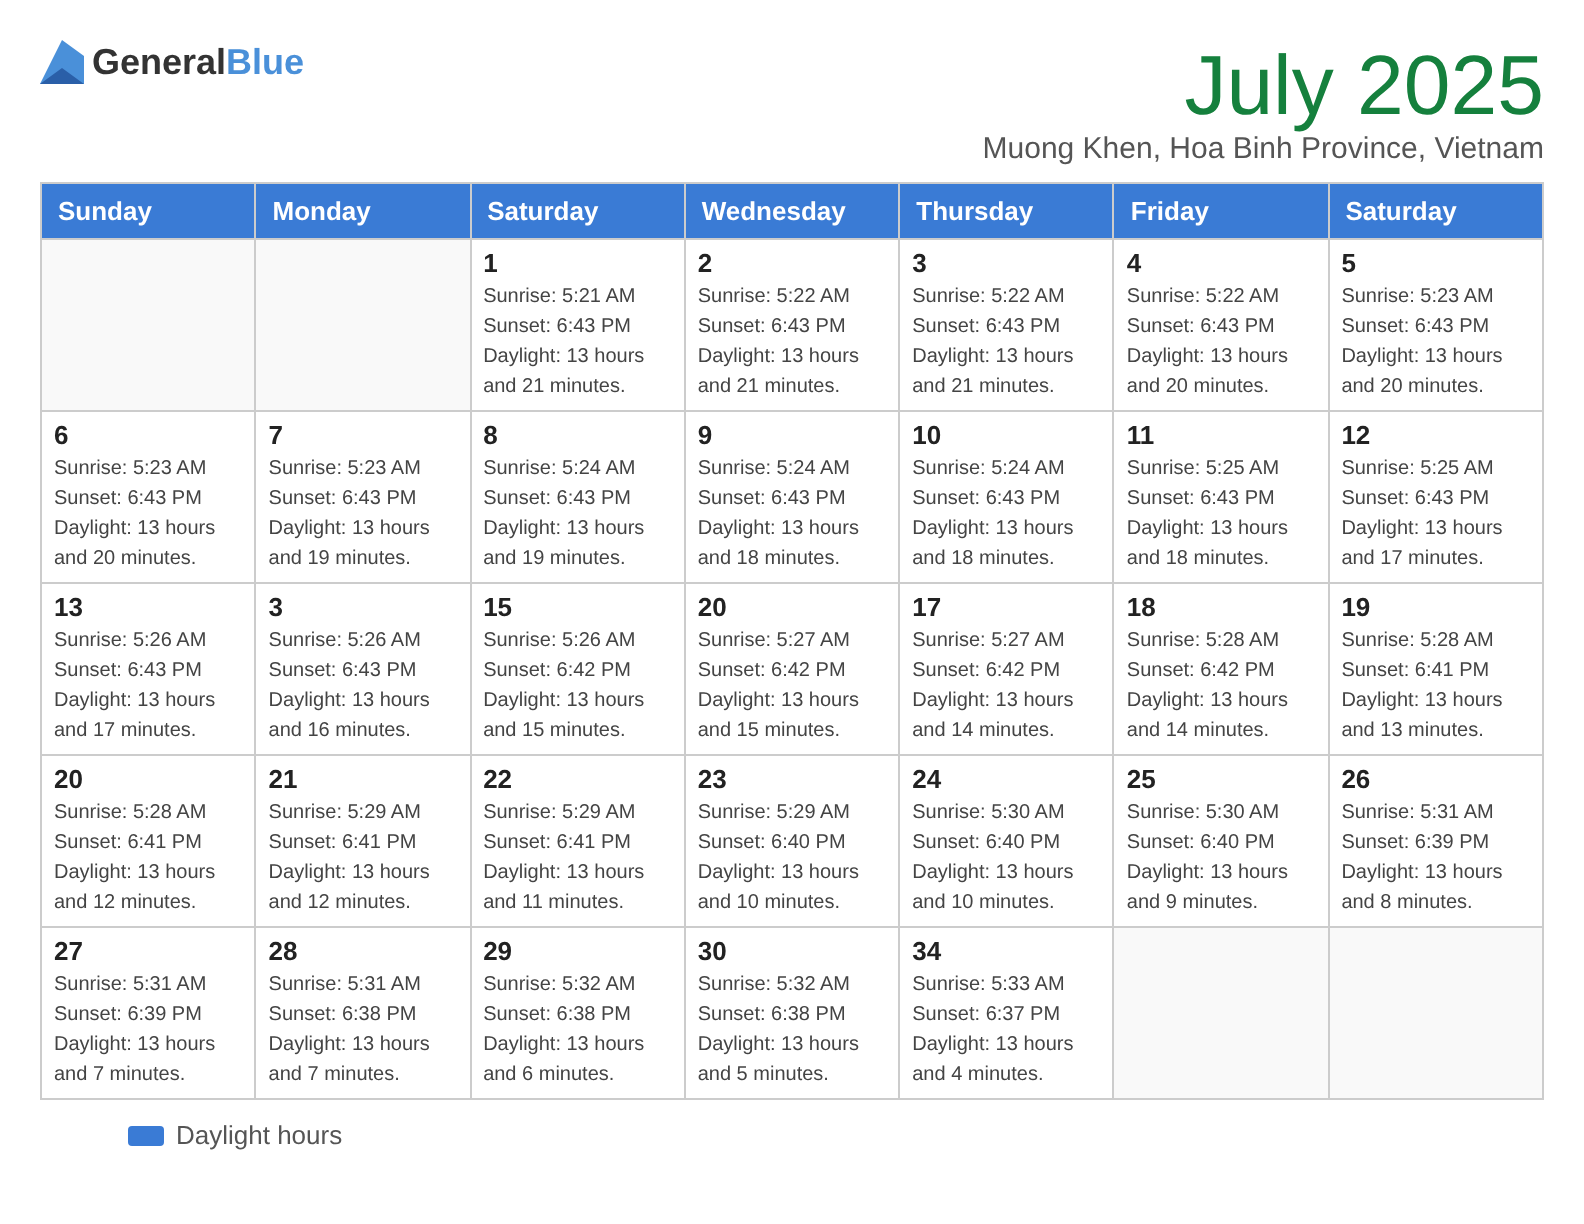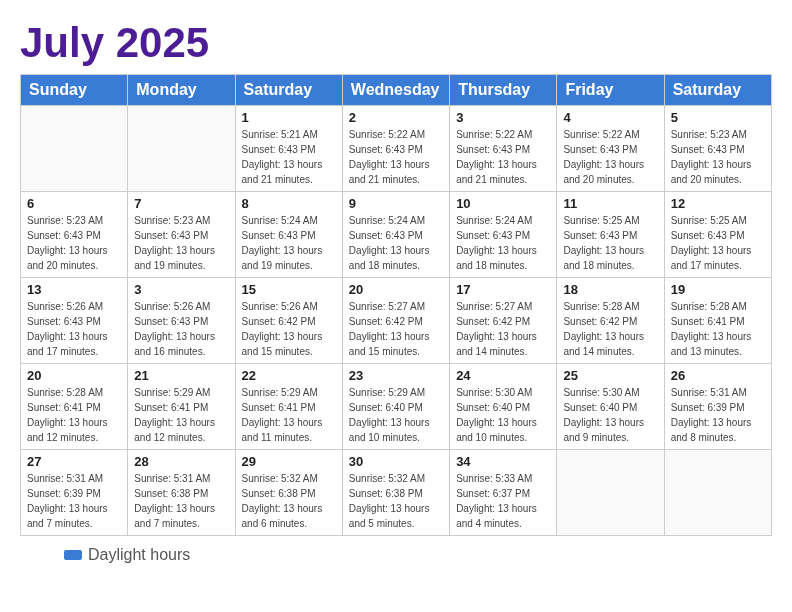--- a/index.html
+++ b/index.html
@@ -33,39 +33,39 @@
     }
     .logo-icon {
       width: 22px;
       height: 22px;
     }
     .title-section {
       text-align: right;
     }
     .month-title {
       font-size: 42px;
-      font-weight: bold;
-      color: #4c1d95;
+      font-weight: normal;
+      color: #15803d;
       line-height: 1.1;
     }
     .location {
       font-size: 15px;
       color: #555;
     }
     .calendar {
       width: 100%;
       border-collapse: collapse;
       margin-top: 8px;
     }
     .calendar th {
       background-color: #3a7bd5;
       color: #fff;
       text-align: left;
       padding: 6px 8px;
-      font-size: 16px;
+      font-size: 13px;
       font-weight: bold;
       border: 1px solid #ccc;
     }
     .calendar td {
       vertical-align: top;
       border: 1px solid #ccc;
       padding: 4px 6px;
       width: 107px;
       min-height: 80px;
       font-size: 10.5px;
@@ -82,41 +82,51 @@
       display: block;
       margin-bottom: 2px;
     }
     .day-info {
       font-size: 10px;
       color: #444;
       line-height: 1.5;
     }
     .footer {
       margin-top: 10px;
-      font-size: 16px;
+      font-size: 13px;
       color: #555;
       display: flex;
       align-items: center;
       gap: 6px;
       padding-left: 44px;
     }
     .footer-bar {
       display: inline-block;
       width: 18px;
       height: 10px;
       background: #3a7bd5;
       border-radius: 2px;
     }
   </style>
 </head>
 <body>
 
 <div class="header">
+  <div class="logo">
+    <svg class="logo-icon" viewBox="0 0 22 22" xmlns="http://www.w3.org/2000/svg">
+      <polygon points="0,22 22,22 22,8 11,0" fill="#4a90d9"></polygon>
+      <polygon points="0,22 11,14 22,22" fill="#2a5fa8"></polygon>
+    </svg>
+    <div>
+      <span class="logo-text-general">General</span><span class="logo-text-blue">Blue</span>
+    </div>
+  </div>
   <div class="title-section">
     <div class="month-title">July 2025</div>
+    <div class="location">Muong Khen, Hoa Binh Province, Vietnam</div>
   </div>
 </div>
 
 <table class="calendar">
   <thead>
     <tr>
       <th>Sunday</th>
       <th>Monday</th>
       <th>Saturday</th>
       <th>Wednesday</th>

